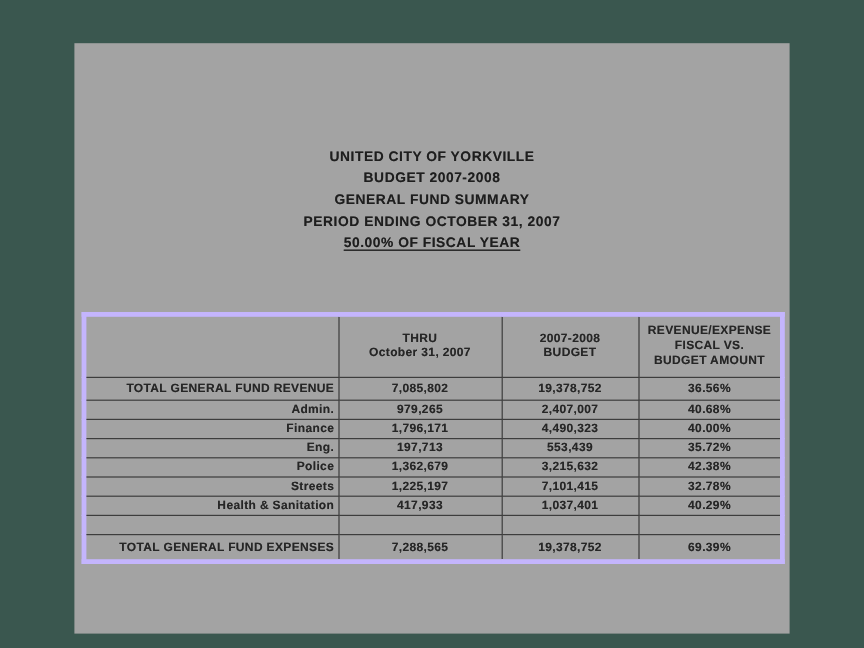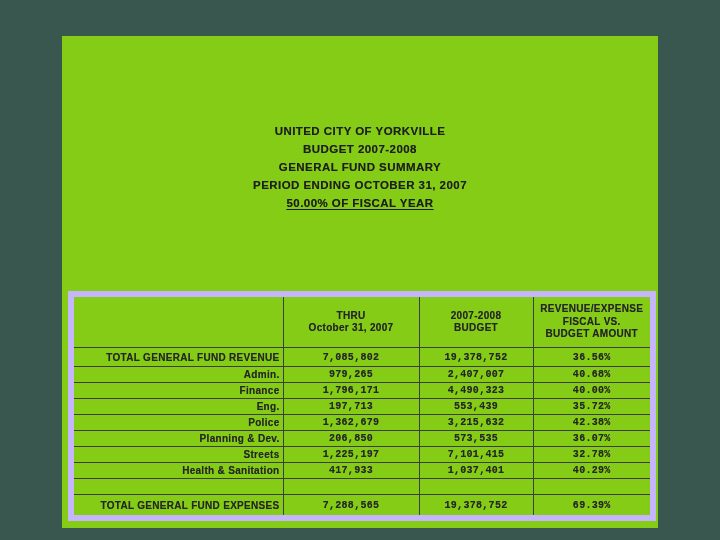--- a/index.html
+++ b/index.html
@@ -10,66 +10,66 @@
     background: #3a574f;
     font-family: "Liberation Sans", sans-serif;
     overflow: hidden;
   }
   .page {
     position: absolute;
     left: 62px;
     top: 36px;
     width: 596px;
     height: 492px;
-    background: #84cc16;
+    background: #a3a3a3;
   }
   .title-block {
     position: absolute;
     top: 86px;
     left: 0;
     width: 100%;
     text-align: center;
     color: #1e1e1e;
     font-weight: bold;
     font-size: 11.5px;
     line-height: 18px;
     letter-spacing: 0.45px;
     text-shadow: 0 0 0.5px rgba(30,30,30,0.55);
   }
   .title-line { white-space: nowrap; }
   .title-line.underlined { text-decoration: underline; text-underline-offset: 2px; }
 
   table.budget {
     position: absolute;
     left: 6px;
-    top: 255px;
+    top: 224px;
     width: 582px;
     border-collapse: collapse;
     table-layout: fixed;
     color: #262626;
     font-size: 10px;
     font-weight: bold;
     text-shadow: 0 0 0.4px rgba(35,35,35,0.5);
-    border: 6px solid #c4b5fd;
+    border: 4px solid #c4b5fd;
   }
   .budget td {
     border: 1px solid #3d3d3d;
     padding: 0 3px;
     overflow: hidden;
     white-space: nowrap;
   }
   .budget tr.header-row td {
     height: 50px;
     text-align: center;
     vertical-align: middle;
     line-height: 12.5px;
     letter-spacing: 0.3px;
   }
   .budget .label-cell { text-align: right; padding-left: 4px; letter-spacing: 0.3px; }
-  .budget .num-cell { text-align: center; letter-spacing: 0.3px; font-family: Liberation Mono, monospace; }
+  .budget .num-cell { text-align: center; letter-spacing: 0.3px; }
   .budget tr.revenue-row td { height: 18px; }
   .budget tr.section-row td { height: 15px; }
   .budget tr.section-row .label-cell {
     text-align: center;
     text-decoration: underline;
     text-underline-offset: 1px;
   }
   .budget tr.expense-row td { height: 15px; }
   .budget tr.spacer-row td { height: 15px; }
   .budget tr.total-row td { height: 20px; }
@@ -140,26 +140,20 @@
           <td class="num-cell">553,439</td>
           <td class="num-cell">35.72%</td>
         </tr>
         <tr class="expense-row">
           <td class="label-cell">Police</td>
           <td class="num-cell">1,362,679</td>
           <td class="num-cell">3,215,632</td>
           <td class="num-cell">42.38%</td>
         </tr>
         <tr class="expense-row">
-          <td class="label-cell">Planning &amp; Dev.</td>
-          <td class="num-cell">206,850</td>
-          <td class="num-cell">573,535</td>
-          <td class="num-cell">36.07%</td>
-        </tr>
-        <tr class="expense-row">
           <td class="label-cell">Streets</td>
           <td class="num-cell">1,225,197</td>
           <td class="num-cell">7,101,415</td>
           <td class="num-cell">32.78%</td>
         </tr>
         <tr class="expense-row">
           <td class="label-cell">Health &amp; Sanitation</td>
           <td class="num-cell">417,933</td>
           <td class="num-cell">1,037,401</td>
           <td class="num-cell">40.29%</td>

